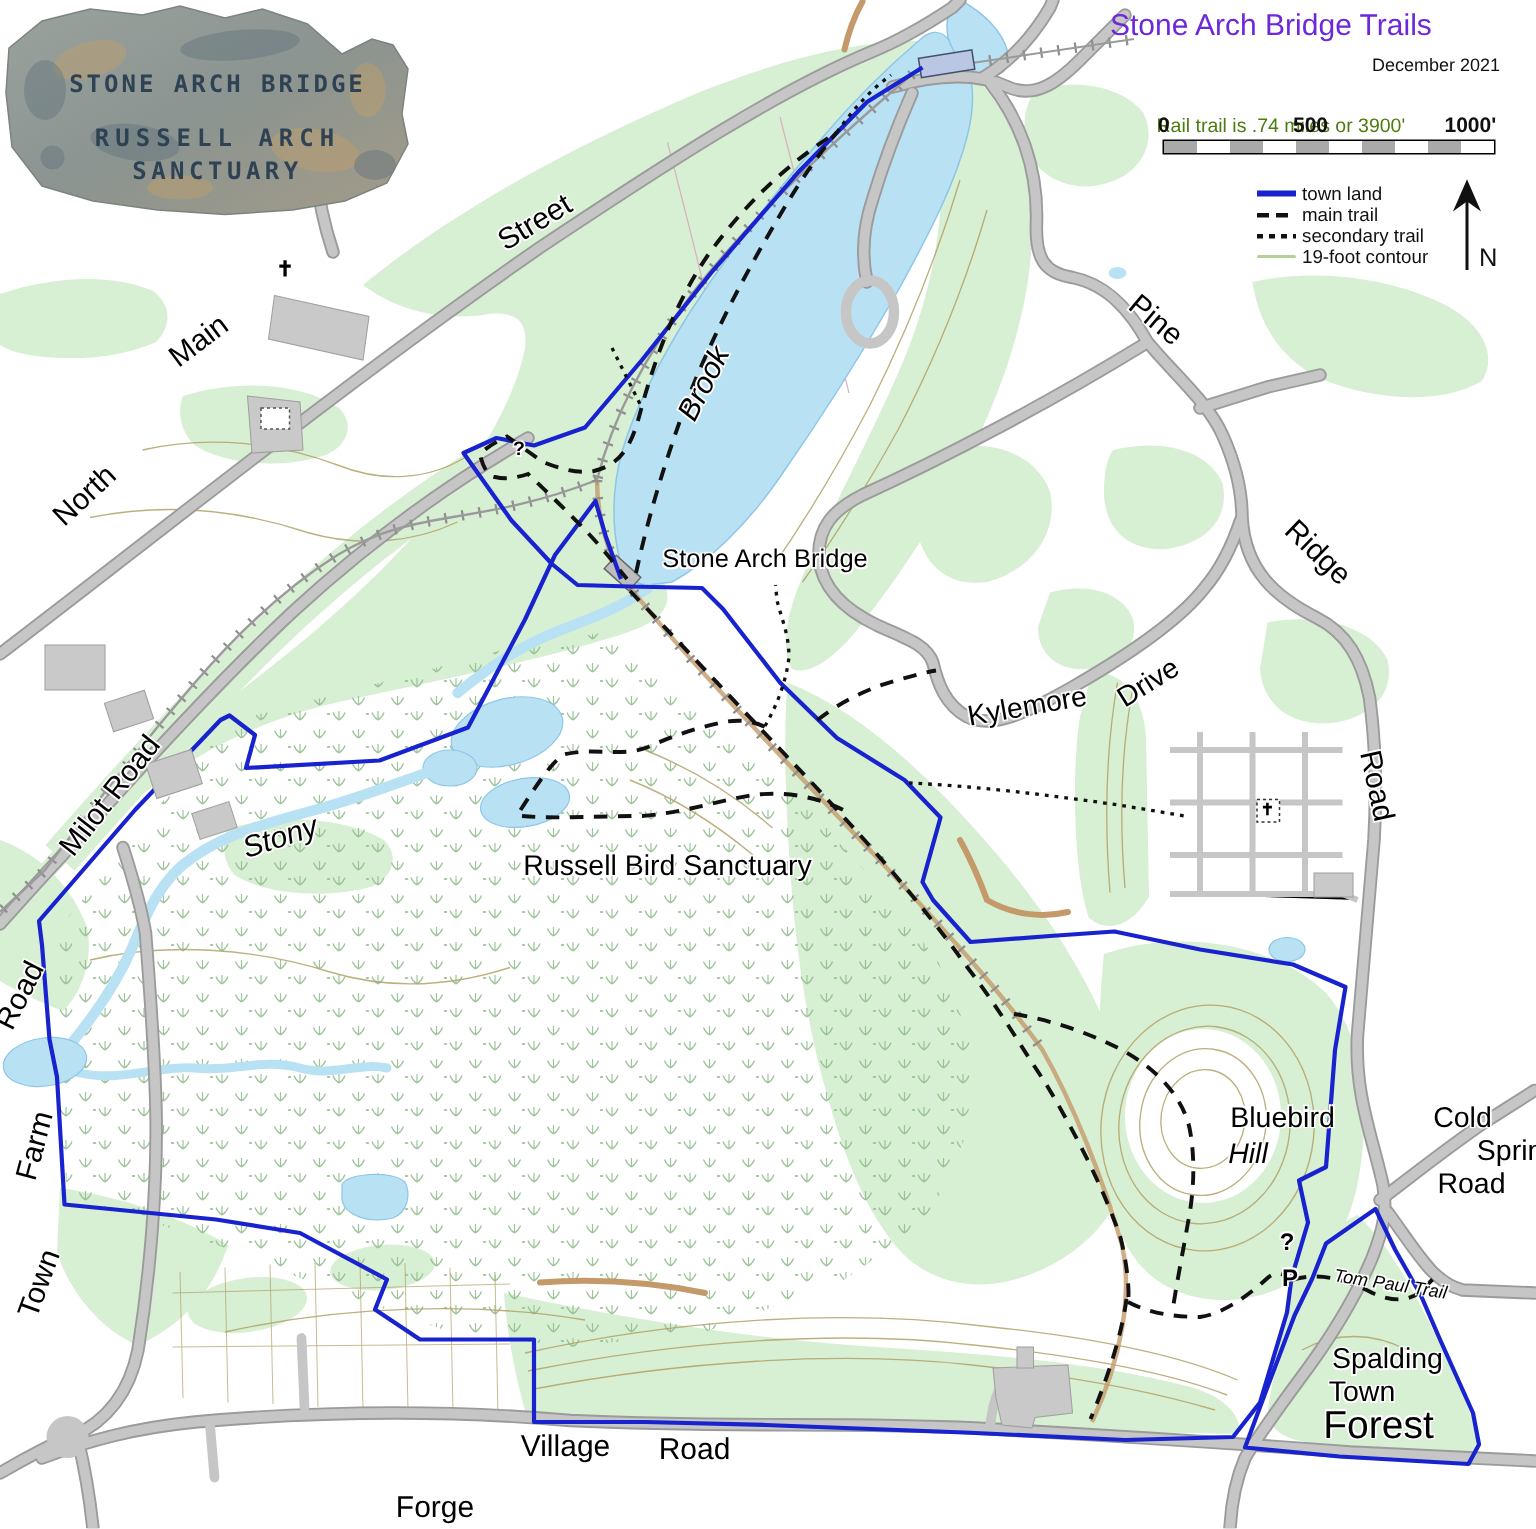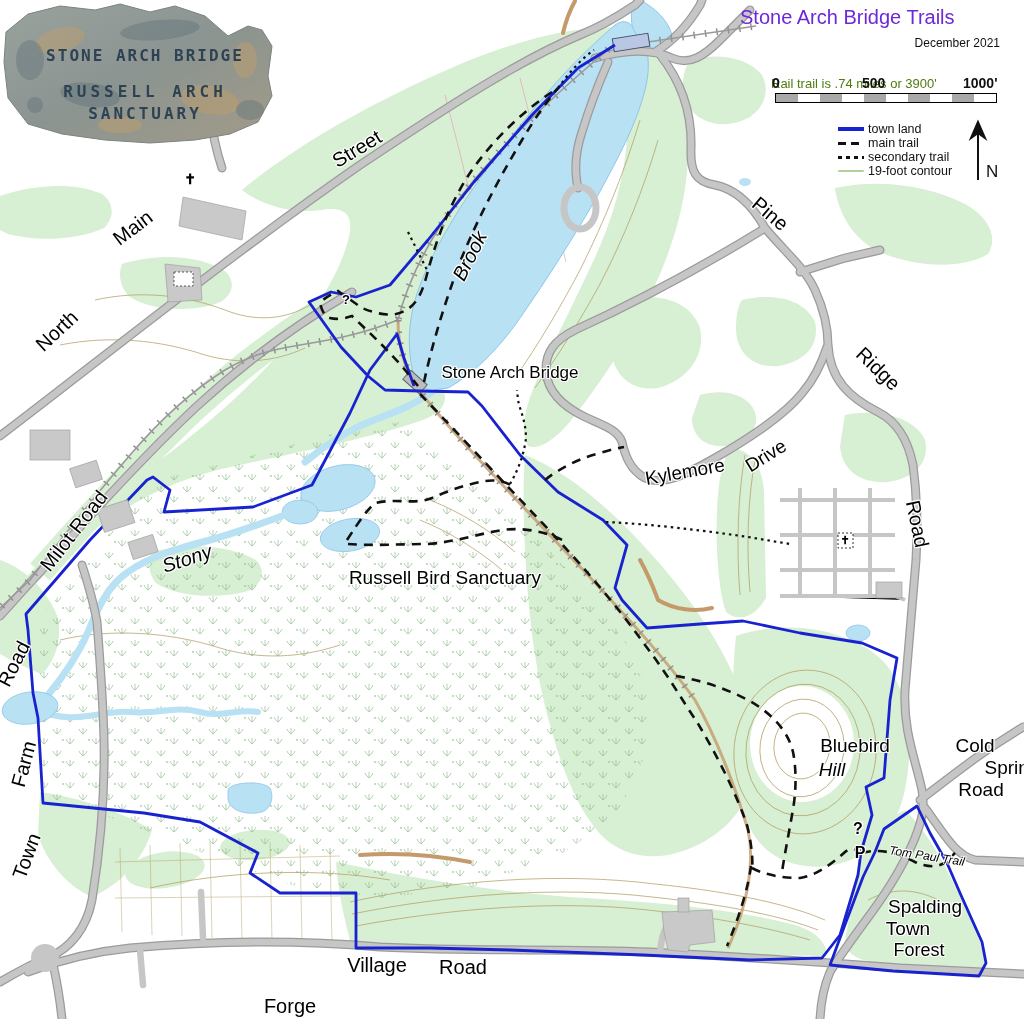--- a/index.html
+++ b/index.html
@@ -291,21 +291,21 @@
       <span class="mlbl " style="left: 770px; top: 214px; font-size: 20px; transform: translate(-50%, -50%) rotate(40deg);">Pine</span>
       <span class="mlbl " style="left: 878px; top: 369px; font-size: 20px; transform: translate(-50%, -50%) rotate(44deg);">Ridge</span>
       <span class="mlbl " style="left: 917px; top: 524px; font-size: 20px; transform: translate(-50%, -50%) rotate(78deg);">Road</span>
       <span class="mlbl " style="left: 975px; top: 746px; font-size: 19px; transform: translate(-50%, -50%) rotate(0deg);">Cold</span>
       <span class="mlbl " style="left: 976px; top: 768px; font-size: 19px; transform: translate(-50%, -50%) rotate(0deg); margin-left: 36px;">Spring</span>
       <span class="mlbl " style="left: 981px; top: 790px; font-size: 19px; transform: translate(-50%, -50%) rotate(0deg);">Road</span>
       <span class="mlbl " style="left: 838px; top: 746px; font-size: 19px; transform: translate(-50%, -50%) rotate(0deg); margin-left: 17px;">Bluebird</span>
       <span class="mlbl " style="left: 832px; top: 770px; font-size: 19px; transform: translate(-50%, -50%) rotate(0deg); font-style: italic;">Hill</span>
       <span class="mlbl " style="left: 909px; top: 907px; font-size: 19px; transform: translate(-50%, -50%) rotate(0deg); margin-left: 16px;">Spalding</span>
       <span class="mlbl " style="left: 908px; top: 929px; font-size: 19px; transform: translate(-50%, -50%) rotate(0deg);">Town</span>
-      <span class="mlbl " style="left: 908px; top: 950px; font-size: 18px; transform: translate(-50%, -50%) rotate(0deg); padding-left: 22px;">Forest</span>
+      <span class="mlbl " style="left: 908px; top: 950px; font-size: 26px; transform: translate(-50%, -50%) rotate(0deg); padding-left: 22px;">Forest</span>
       <span class="mlbl it" style="left: 927px; top: 856px; font-size: 12px; transform: translate(-50%, -50%) rotate(9deg);">Tom  Paul  Trail</span>
       <span class="mlbl " style="left: 290px; top: 1006px; font-size: 20px; transform: translate(-50%, -50%) rotate(0deg);">Forge</span>
       <span class="mlbl " style="left: 377px; top: 965px; font-size: 20px; transform: translate(-50%, -50%) rotate(0deg);">Village</span>
       <span class="mlbl " style="left: 463px; top: 967px; font-size: 20px; transform: translate(-50%, -50%) rotate(0deg);">Road</span>
       <span class="mlbl " style="left: 27px; top: 856px; font-size: 20px; transform: translate(-50%, -50%) rotate(-70deg);">Town</span>
       <span class="mlbl " style="left: 24px; top: 764px; font-size: 20px; transform: translate(-50%, -50%) rotate(-75deg);">Farm</span>
       <span class="mlbl " style="left: 14px; top: 664px; font-size: 20px; transform: translate(-50%, -50%) rotate(-63deg);">Road</span>
       <span class="mlbl sym" style="left: 858px; top: 829px; font-size: 16px; transform: translate(-50%, -50%) rotate(0deg);">?</span>
       <span class="mlbl sym" style="left: 860px; top: 853px; font-size: 16px; transform: translate(-50%, -50%) rotate(0deg);">P</span>
       <span class="mlbl sym" style="left: 346px; top: 299px; font-size: 13px; transform: translate(-50%, -50%) rotate(0deg);">?</span>

